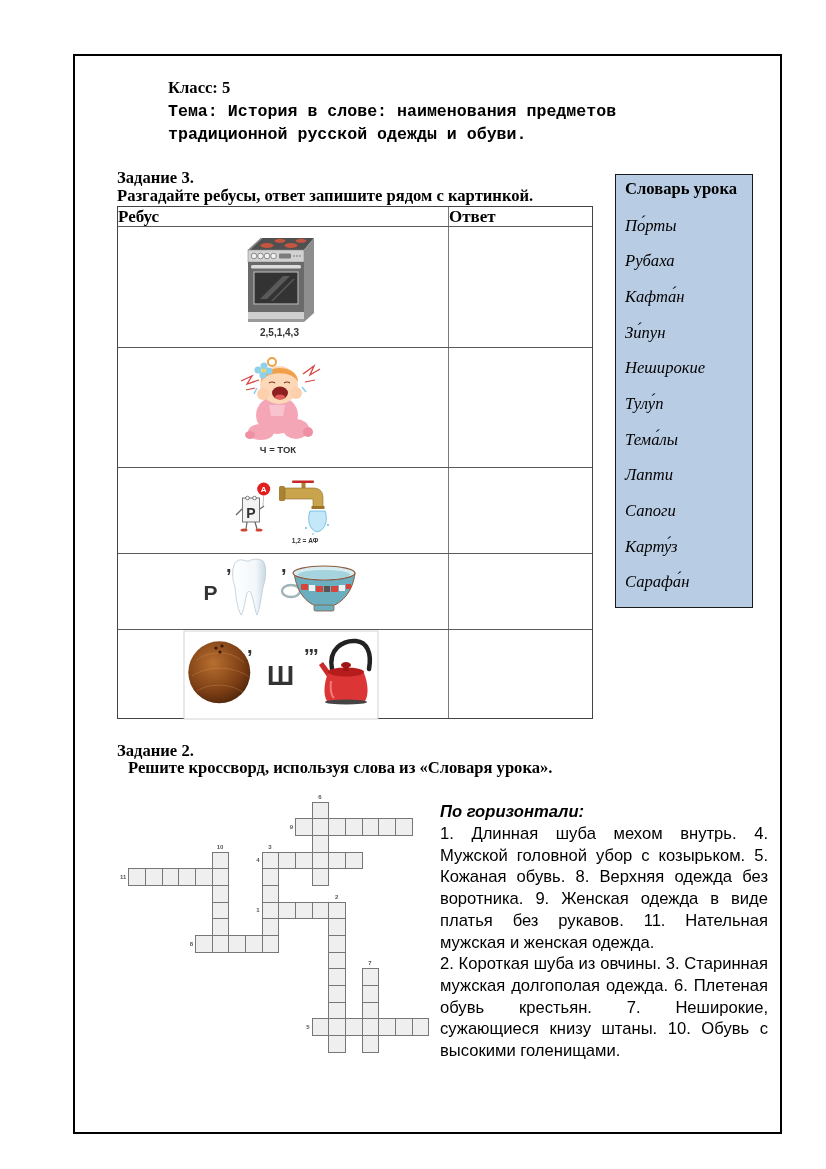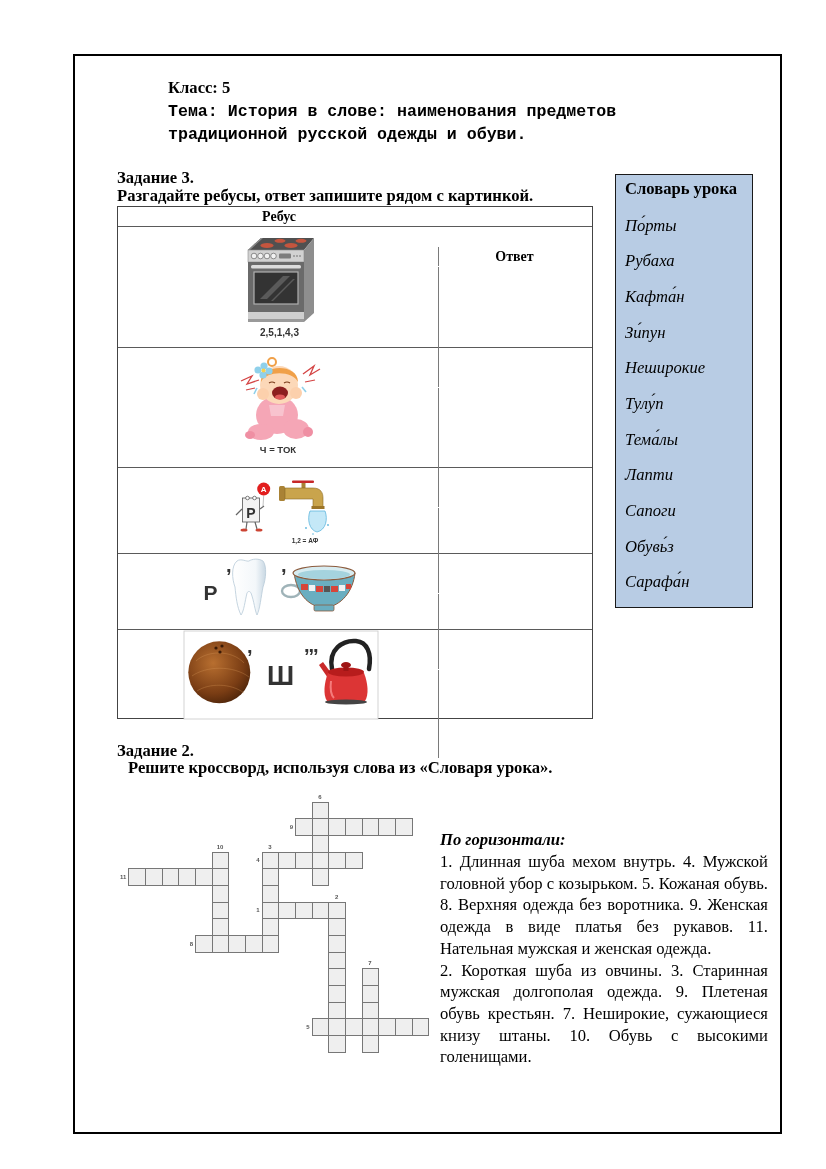--- a/index.html
+++ b/index.html
@@ -14,39 +14,39 @@
   .b { font-weight: bold; }
   .topic { white-space: normal; width: 575px; line-height: 23px; font-family: Liberation Mono, monospace; }
 
   
   .tbl { position: absolute; left: 117px; top: 206px; width: 476px; height: 513px;
          border: 1px solid #444; box-sizing: border-box; }
   .tr { position: absolute; left: 0; width: 474px; border-bottom: 1px solid #5a5a5a; box-sizing: border-box; }
   .tr.last { border-bottom: none; }
   .td { position: absolute; top: 0; height: 100%; box-sizing: border-box; }
   .c1 { left: 0; width: 322px; }
-  .c2 { left: 320px; width: 152px; border-left: 1px solid #7a7a7a; margin-top: 40px; }
-  .th { font-family: "Liberation Serif", serif; font-weight: bold; font-size: 14px;
-        line-height: 19px; text-align: center; }
+  .c2 { left: 330px; width: 152px; border-left: 1px solid #7a7a7a; }
+  .th { font-family: "Liberation Serif", serif; font-weight: bold; font-size: 17px;
+        line-height: 19px; text-align: left; }
   .td svg { position: absolute; left: 0; top: 0; }
   .cap { font-family: "Liberation Sans", sans-serif; font-weight: bold; fill: #333; text-anchor: middle; }
   .rl  { font-family: "Liberation Sans", sans-serif; font-weight: bold; fill: #333; text-anchor: middle; }
   .cm  { font-family: "Liberation Sans", sans-serif; font-weight: bold; fill: #333; font-size: 20px; }
 
   
   .vocab { position: absolute; left: 615px; top: 174px; width: 138px; height: 434px;
            background: var(--vocab-bg); border: 1.5px solid #1a1a1a; box-sizing: border-box; }
   .vocab-title { position: absolute; left: 9px; top: 4px; font-weight: bold; font-size: 16.6px;
                  line-height: 20px; white-space: nowrap; }
   .vocab ul { list-style: none; margin: 0; padding: 0; position: absolute; left: 9px; top: 32.8px; }
   .vocab li { font-style: italic; font-size: 16.6px; line-height: 35.66px; height: 35.66px; white-space: nowrap; }
 
   
   .clues { position: absolute; left: 440px; top: 801.3px; width: 328px;
-           font-family: Liberation Serif, serif; font-size: 16.6px; line-height: 21.7px; margin-top: 28px; }
+           font-family: Liberation Sans, sans-serif; font-size: 16.6px; line-height: 21.7px; }
   .clues .h { font-weight: bold; font-style: italic; }
   .clues p { margin: 0; text-align: justify; }
 
   
   .cw { position: absolute; left: 0; top: 0; width: 0; height: 0; }
   .cw-cell { position: absolute; width: 17.67px; height: 17.67px; box-sizing: border-box;
              background: var(--cell-bg); border: 1px solid #777; }
   .cw-num { position: absolute; font-family: "Liberation Sans", sans-serif; font-weight: bold;
             font-size: 6px; line-height: 6px; color: #555; }
 </style>
@@ -256,21 +256,21 @@
     <ul>
       <li>По́рты</li>
       <li>Рубаха</li>
       <li>Кафта́н</li>
       <li>Зи́пун</li>
       <li>Неширокие</li>
       <li>Тулу́п</li>
       <li>Тема́лы</li>
       <li>Лапти</li>
       <li>Сапоги</li>
-      <li>Обувь́з</li>
+      <li>Карту́з</li>
       <li>Сарафа́н</li>
     </ul>
   </div>
 
   <div class="t b" style="left:117px; top:741.1px;">Задание 2.</div>
   <div class="t b" style="left:128px; top:757.7px;">Решите кроссворд, используя слова из «Словаря урока».</div>
 
   <div class="cw">
       <div class="cw-cell" style="left: 261.66px; top: 901.72px;"></div>
       <div class="cw-cell" style="left: 278.33px; top: 901.72px;"></div>
@@ -338,15 +338,15 @@
       <span class="cw-num" style="left: 361.68px; width: 16.67px; text-align: center; top: 960.4px;">7</span>
       <span class="cw-num" style="left: 182.98px; width: 10px; text-align: right; top: 940.56px;">8</span>
       <span class="cw-num" style="left: 283px; width: 10px; text-align: right; top: 823.87px;">9</span>
       <span class="cw-num" style="left: 211.65px; width: 16.67px; text-align: center; top: 843.71px;">10</span>
       <span class="cw-num" style="left: 116.3px; width: 10px; text-align: right; top: 873.88px;">11</span>
     </div>
 
   <div class="clues">
     <div class="h">По горизонтали:</div>
     <p>1. Длинная шуба мехом внутрь. 4. Мужской головной убор с козырьком. 5. Кожаная обувь. 8. Верхняя одежда без воротника. 9. Женская одежда в виде платья без рукавов. 11. Нательная мужская и женская одежда.</p>
-    <p>2. Короткая шуба из овчины. 3. Старинная мужская долгополая одежда. 9. Плетеная обувь крестьян. 7. Неширокие, сужающиеся книзу штаны. 10. Обувь с высокими голенищами.</p>
+    <p>2. Короткая шуба из овчины. 3. Старинная мужская долгополая одежда. 6. Плетеная обувь крестьян. 7. Неширокие, сужающиеся книзу штаны. 10. Обувь с высокими голенищами.</p>
   </div>
 </div>
 
 </body></html>

